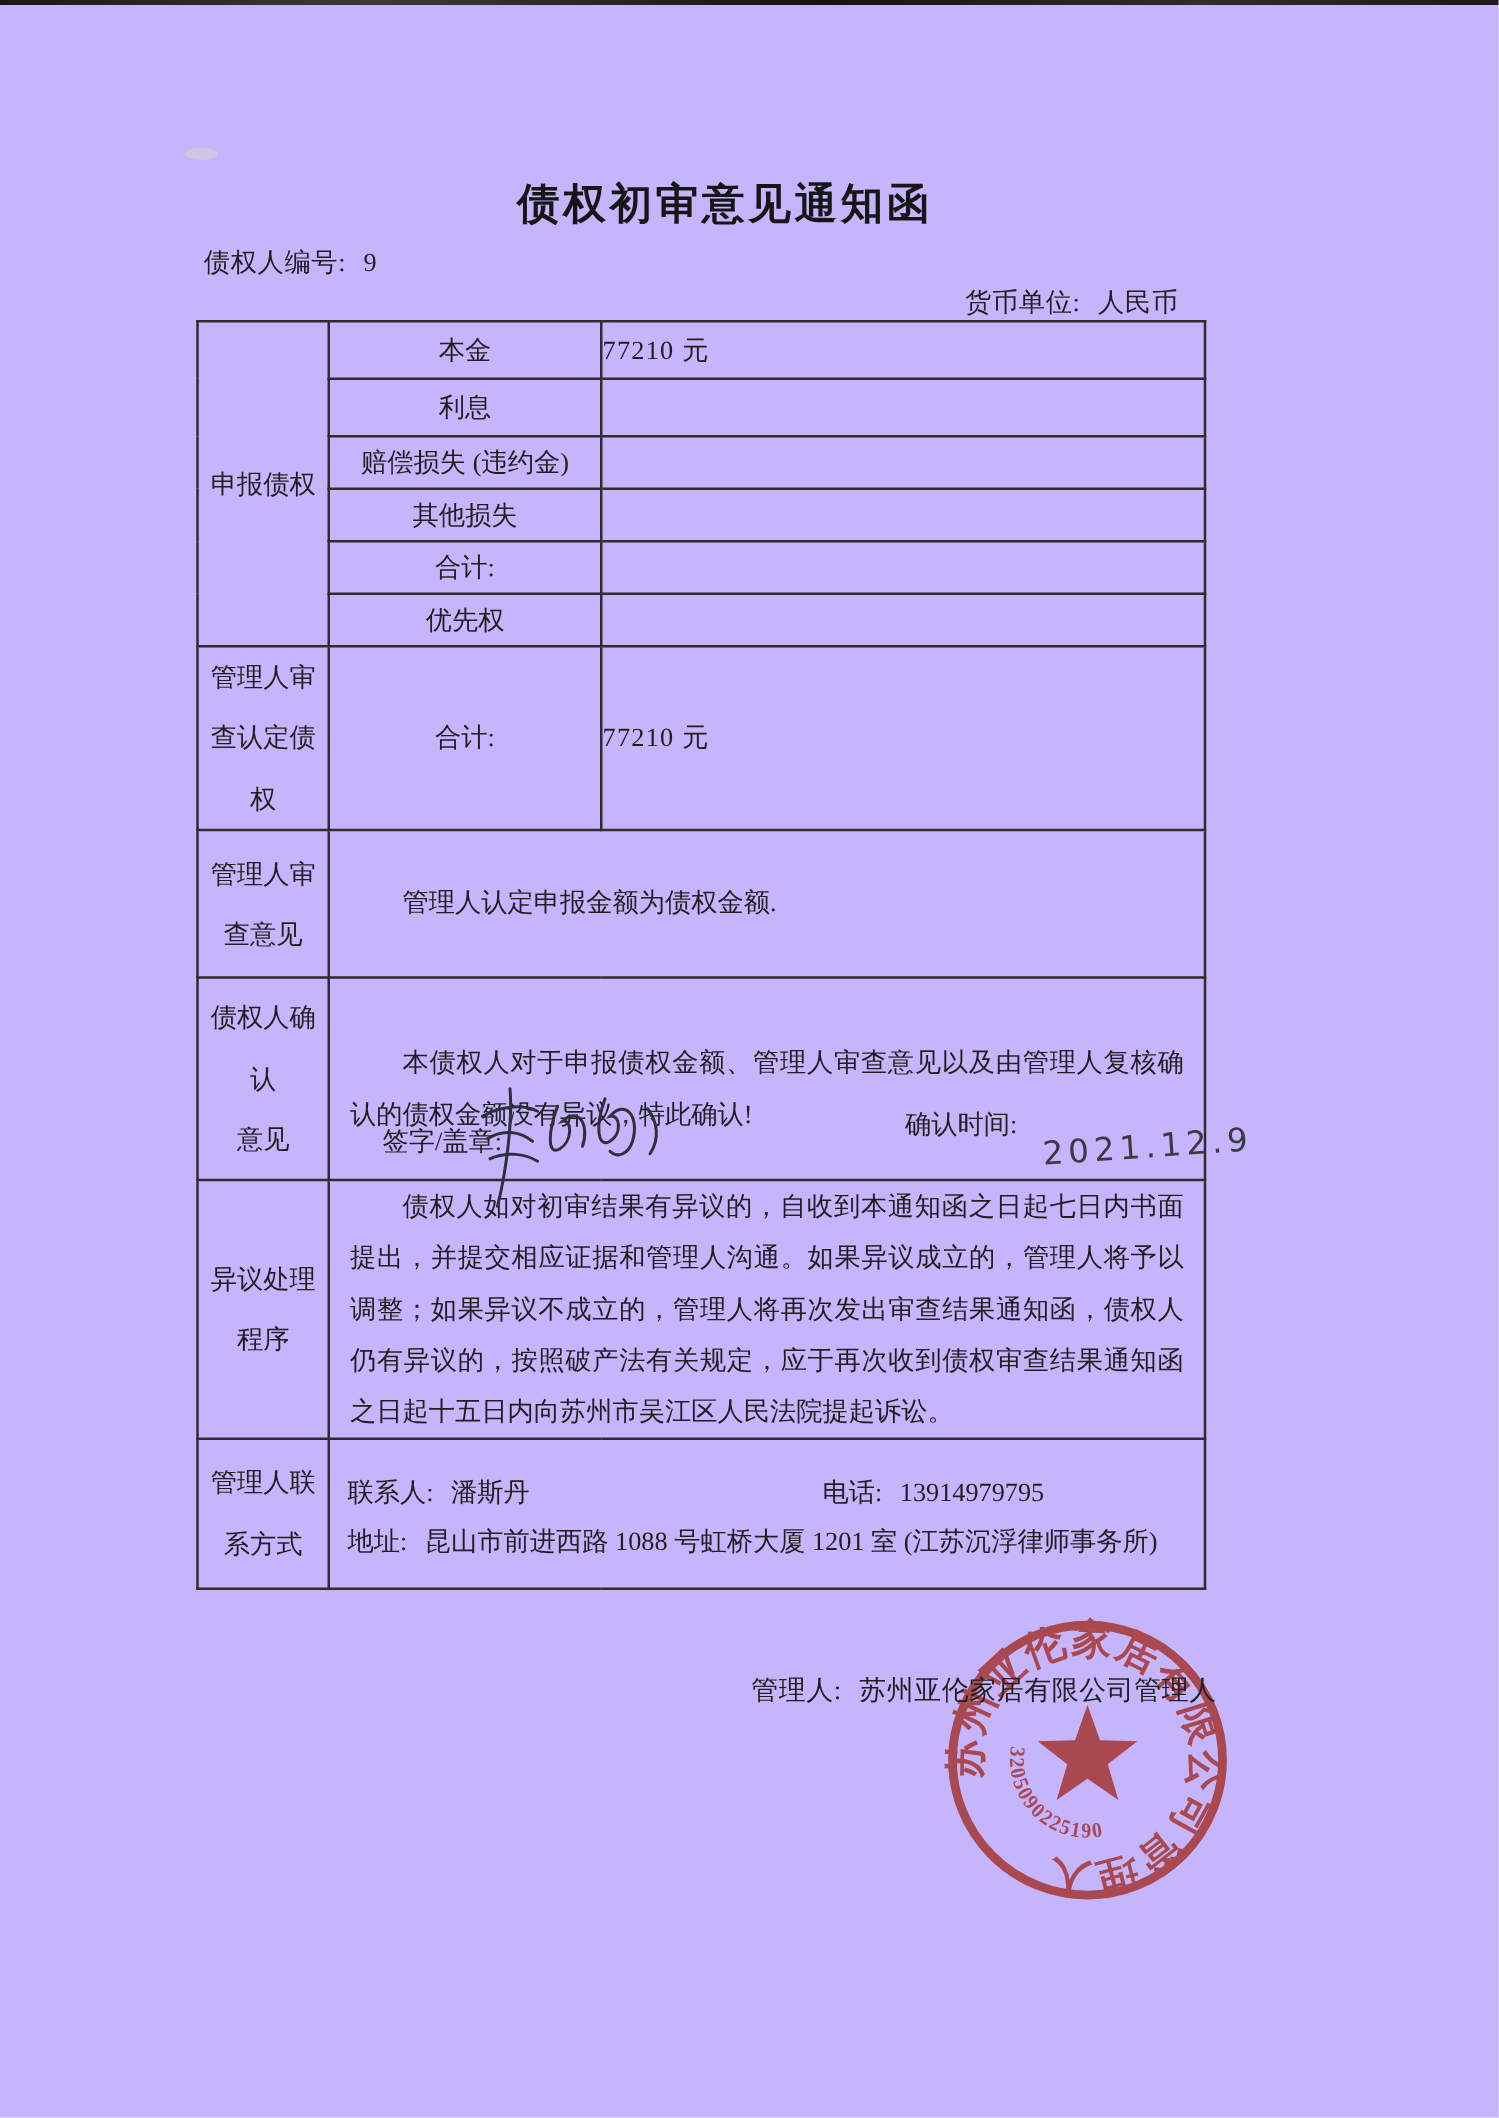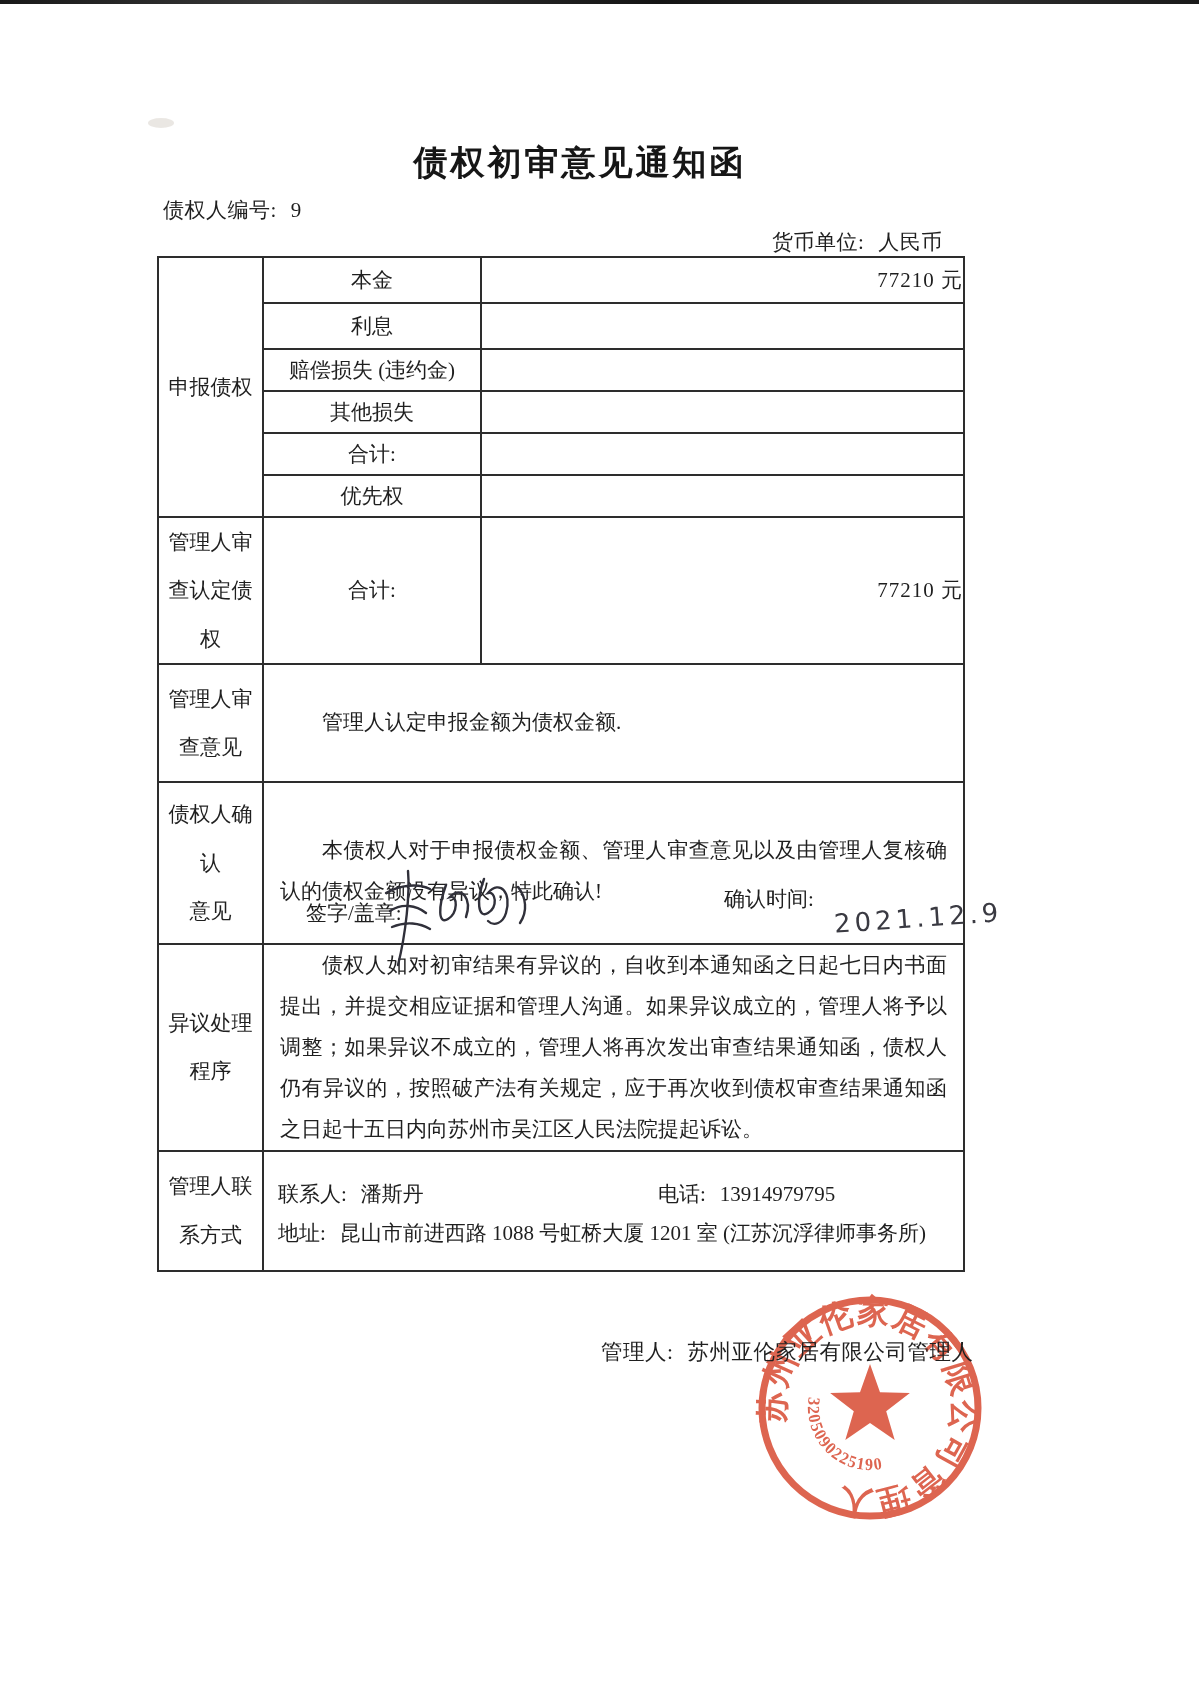--- a/index.html
+++ b/index.html
@@ -1,38 +1,38 @@
 <!DOCTYPE html>
 <html><head>
 <meta charset="utf-8">
 <style>
   html,body{margin:0;padding:0;background:#e8e8e8;}
   .page{
     position:relative; width:1199px; height:1694px; margin:0 auto;
-    background:#ffffff; overflow:hidden;
+    background:#c4b5fd; overflow:hidden;
     font-family:"Liberation Serif","DejaVu Serif",serif;
     color:#1f1f1f;
   }
   .scan-top{position:absolute;top:0;left:0;width:100%;height:4px;
     background:linear-gradient(90deg,#191919 0%,#3a3a3a 25%,#141414 55%,#2e2e2e 80%,#1a1a1a 100%);}
   .title{position:absolute;top:140px;left:0;width:1160px;text-align:center;
     font-size:34px;font-weight:700;letter-spacing:3px;color:#161616;}
   .hline{position:absolute;font-size:21px;letter-spacing:0.5px;}
   .hdr1{left:163px;top:196px;}
   .hdr2{left:163px;top:228px;}
   .currency{left:772px;top:228px;}
   .lblgap{display:inline-block;width:14px;}
 
   table.doc{position:absolute;left:157px;top:256px;width:808px;
     border-collapse:collapse;table-layout:fixed;}
   table.doc td{border:2px solid #2d2d2d;font-size:21px;vertical-align:middle;
     padding:0;overflow:visible;}
   td.group{text-align:center;white-space:pre-line;line-height:2.3;padding:0 6px;}
   td.lab{text-align:center;}
-  td.val{text-align:right;letter-spacing:1px;}
+  td.val{text-align:left;letter-spacing:1px;}
   tr.h46{height:46px;} tr.h47{height:42px;}
   tr.h130{height:130px;} tr.h118{height:118px;} tr.h162{height:162px;}
   tr.h205{height:205px;} tr.h126{height:120px;}
   .para{margin:0;padding:0 16px;text-indent:2em;line-height:1.95;text-align:justify;}
   td.cell-review{vertical-align:middle;}
   td.cell-confirm{vertical-align:top;position:relative;}
   td.cell-confirm .para{padding-top:16px;}
   .sign-label{position:absolute;left:42px;bottom:16px;font-size:21px;}
   .sig-svg{position:absolute;left:116px;bottom:-30px;z-index:4;}
   .confirm-time{position:absolute;left:460px;bottom:30px;font-size:21px;}

